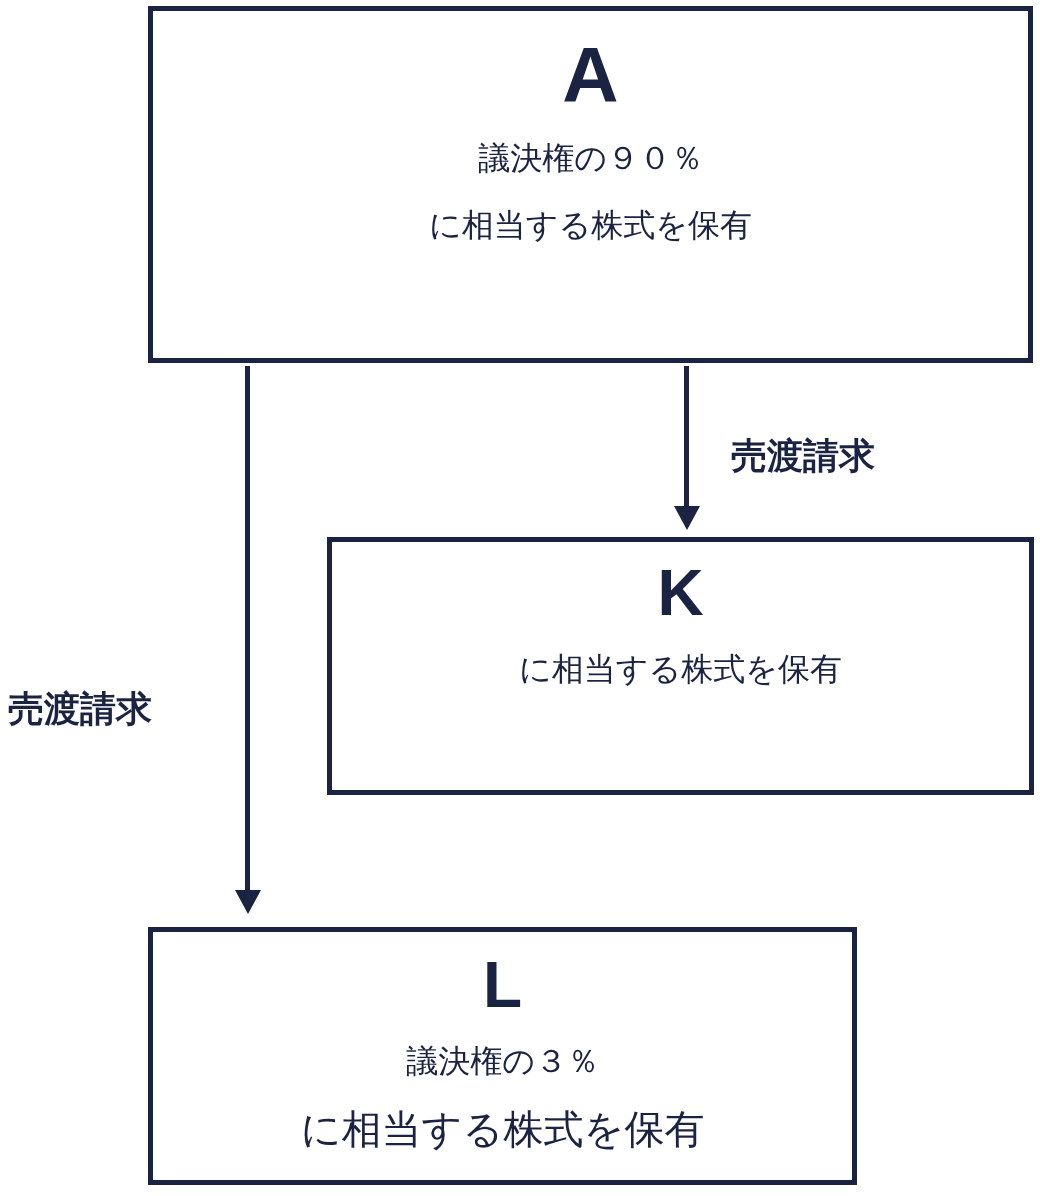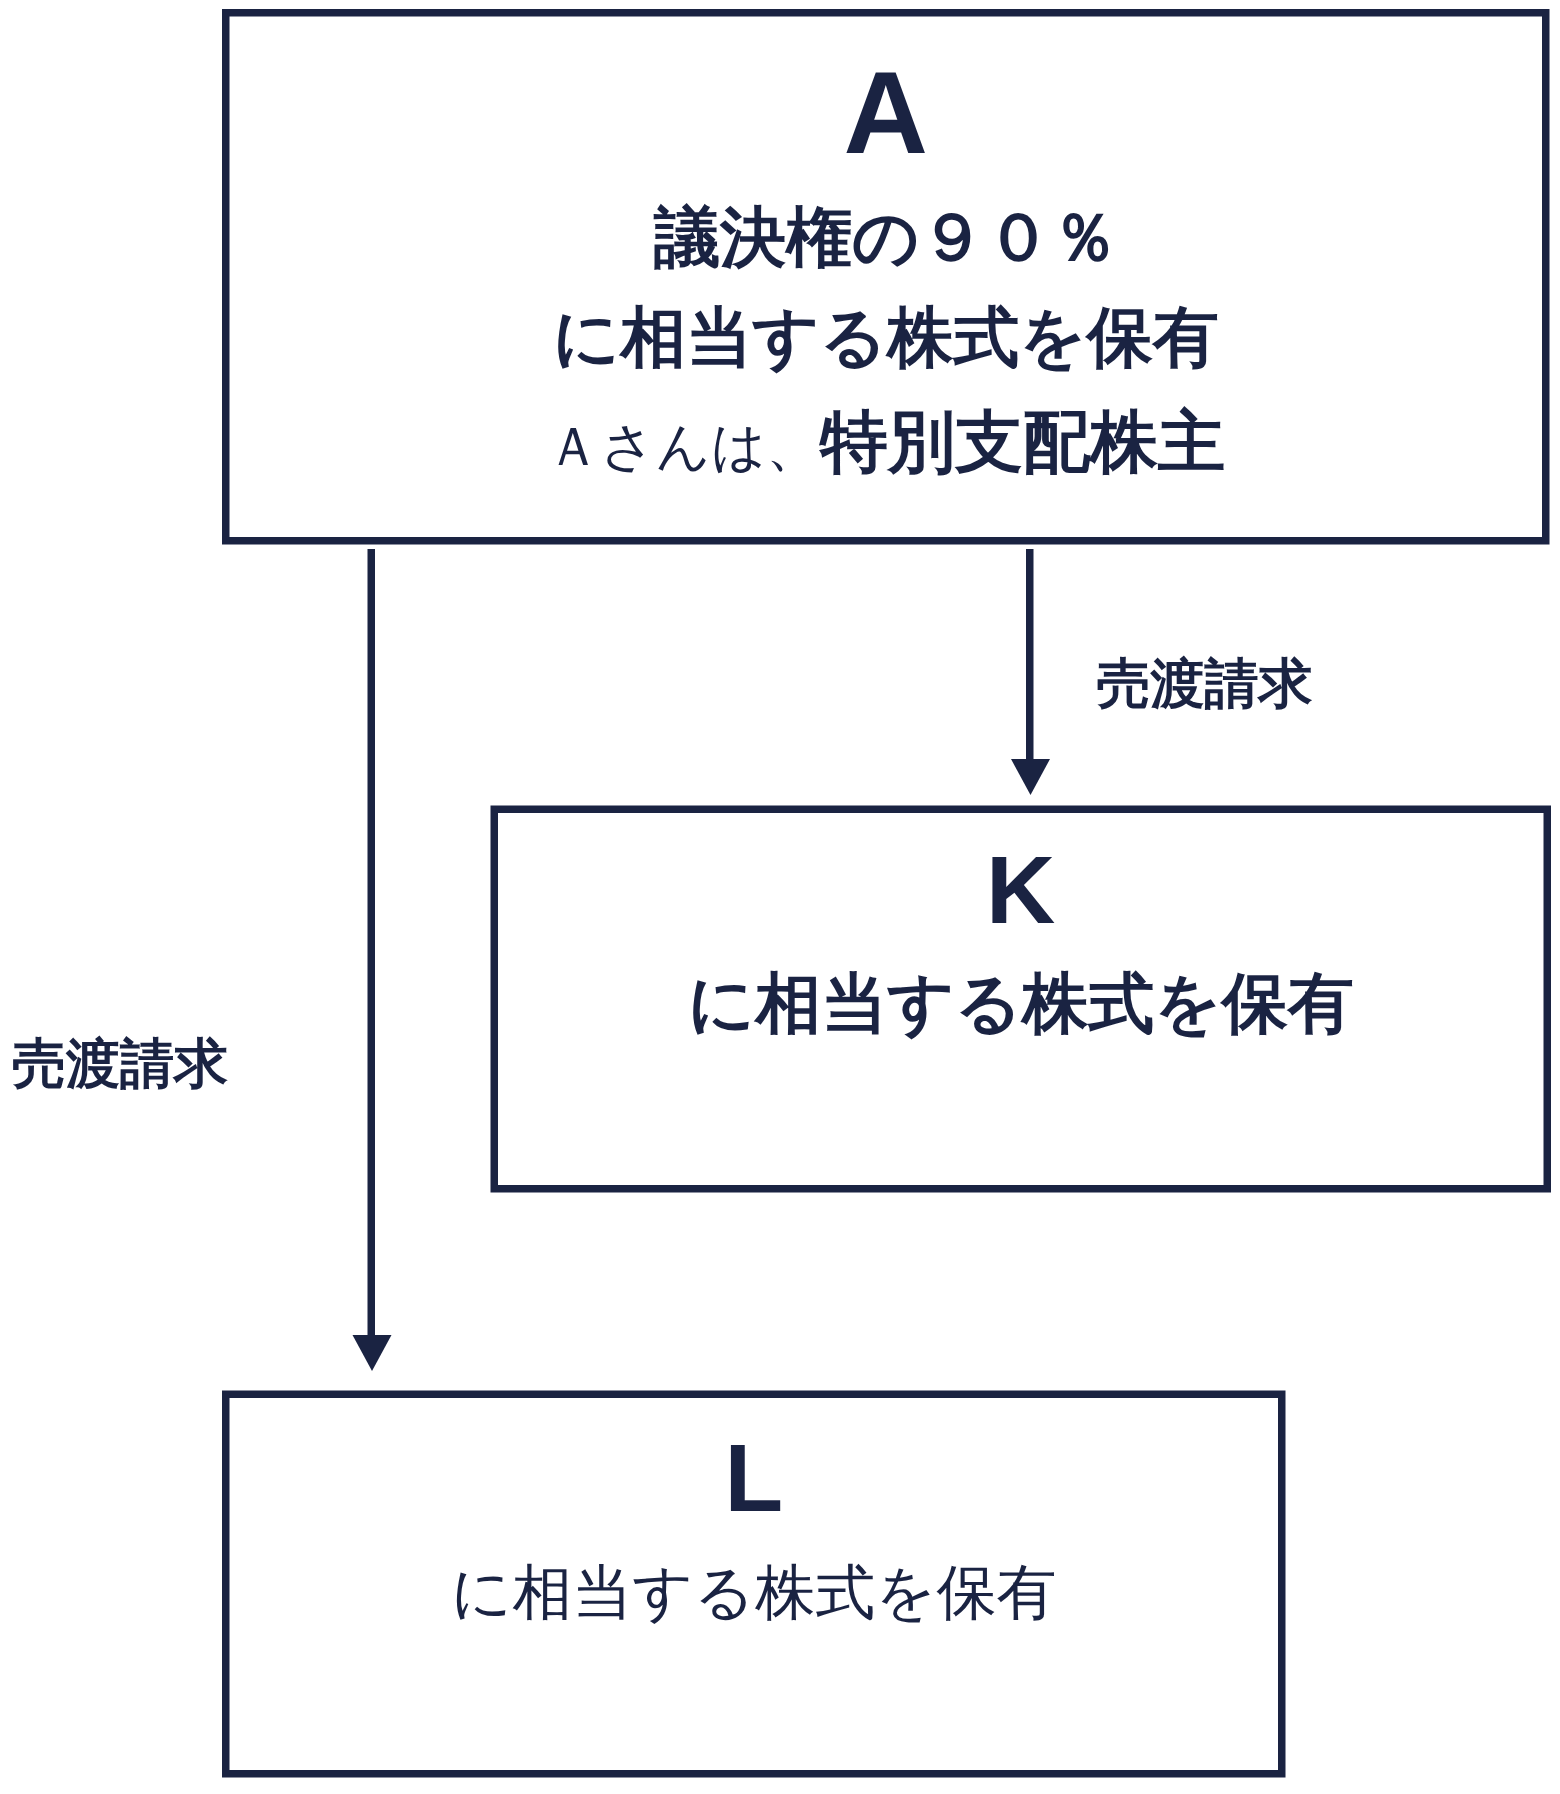--- a/index.html
+++ b/index.html
@@ -25,21 +25,21 @@
     flex-direction: column;
     align-items: center;
     text-align: center;
   }
   .node-a { left: 148px; top: 6px;   width: 885px; height: 357px; padding-top: 14px; }
   .node-k { left: 327px; top: 537px; width: 707px; height: 258px; padding-top: 8px; }
   .node-l { left: 148px; top: 927px; width: 709px; height: 258px; padding-top: 10px; }
 
   .title-lg { font-size: 78px; font-weight: 700; line-height: 100px; }
   .title-md { font-size: 64px; font-weight: 700; line-height: 86px; }
-  .line     { font-size: 44px; font-weight: 700; line-height: 67px; }
+  .line     { font-size: 32px; font-weight: 400; line-height: 67px; }
   .line-sm  { font-size: 40px; font-weight: 400; line-height: 68px; }
   .line-mixed { font-size: 36px; font-weight: 400; line-height: 72px; }
   .line-mixed .bold-part { font-size: 45px; font-weight: 700; }
 
   .arrow-line {
     position: absolute;
     width: 5px;
     background: #1a2342;
   }
   .arrow-line-right { left: 684px; top: 366px; height: 142px; }
@@ -68,34 +68,34 @@
 </style>
 </head>
 <body>
 
 <div class="canvas">
 
   <div class="node node-a">
     <div class="title-lg">A</div>
     <div class="line">議決権の９０％</div>
     <div class="line">に相当する株式を保有</div>
-    <div class="line-mixed"><span>Ａさんは、</span><span class="bold-part">特別支配株主</span></div>
   </div>
 
   <div class="arrow-line arrow-line-right"></div>
   <div class="arrow-head arrow-head-right"></div>
   <div class="edge-label edge-label-right">売渡請求</div>
 
   <div class="node node-k">
     <div class="title-md">K</div>
     <div class="line">に相当する株式を保有</div>
   </div>
 
   <div class="arrow-line arrow-line-left"></div>
   <div class="arrow-head arrow-head-left"></div>
   <div class="edge-label edge-label-left">売渡請求</div>
 
   <div class="node node-l">
     <div class="title-md">L</div>
+    <div class="line">議決権の３％</div>
     <div class="line-sm">に相当する株式を保有</div>
   </div>
 
 </div>
 
 </body></html>

